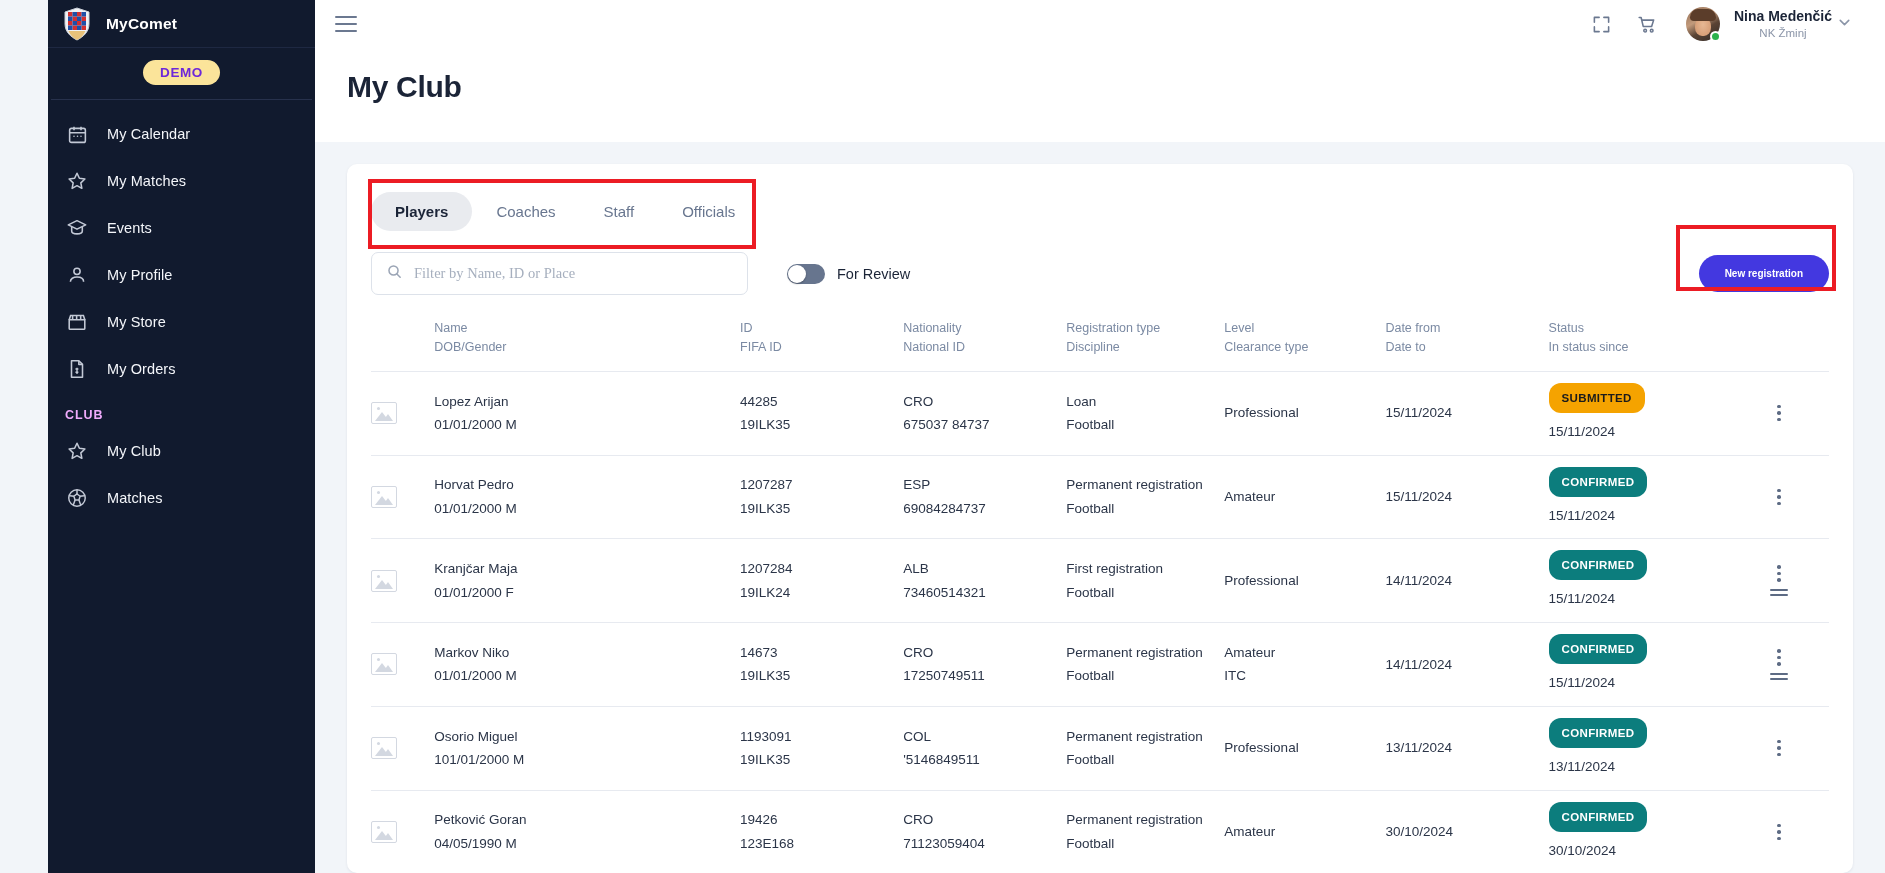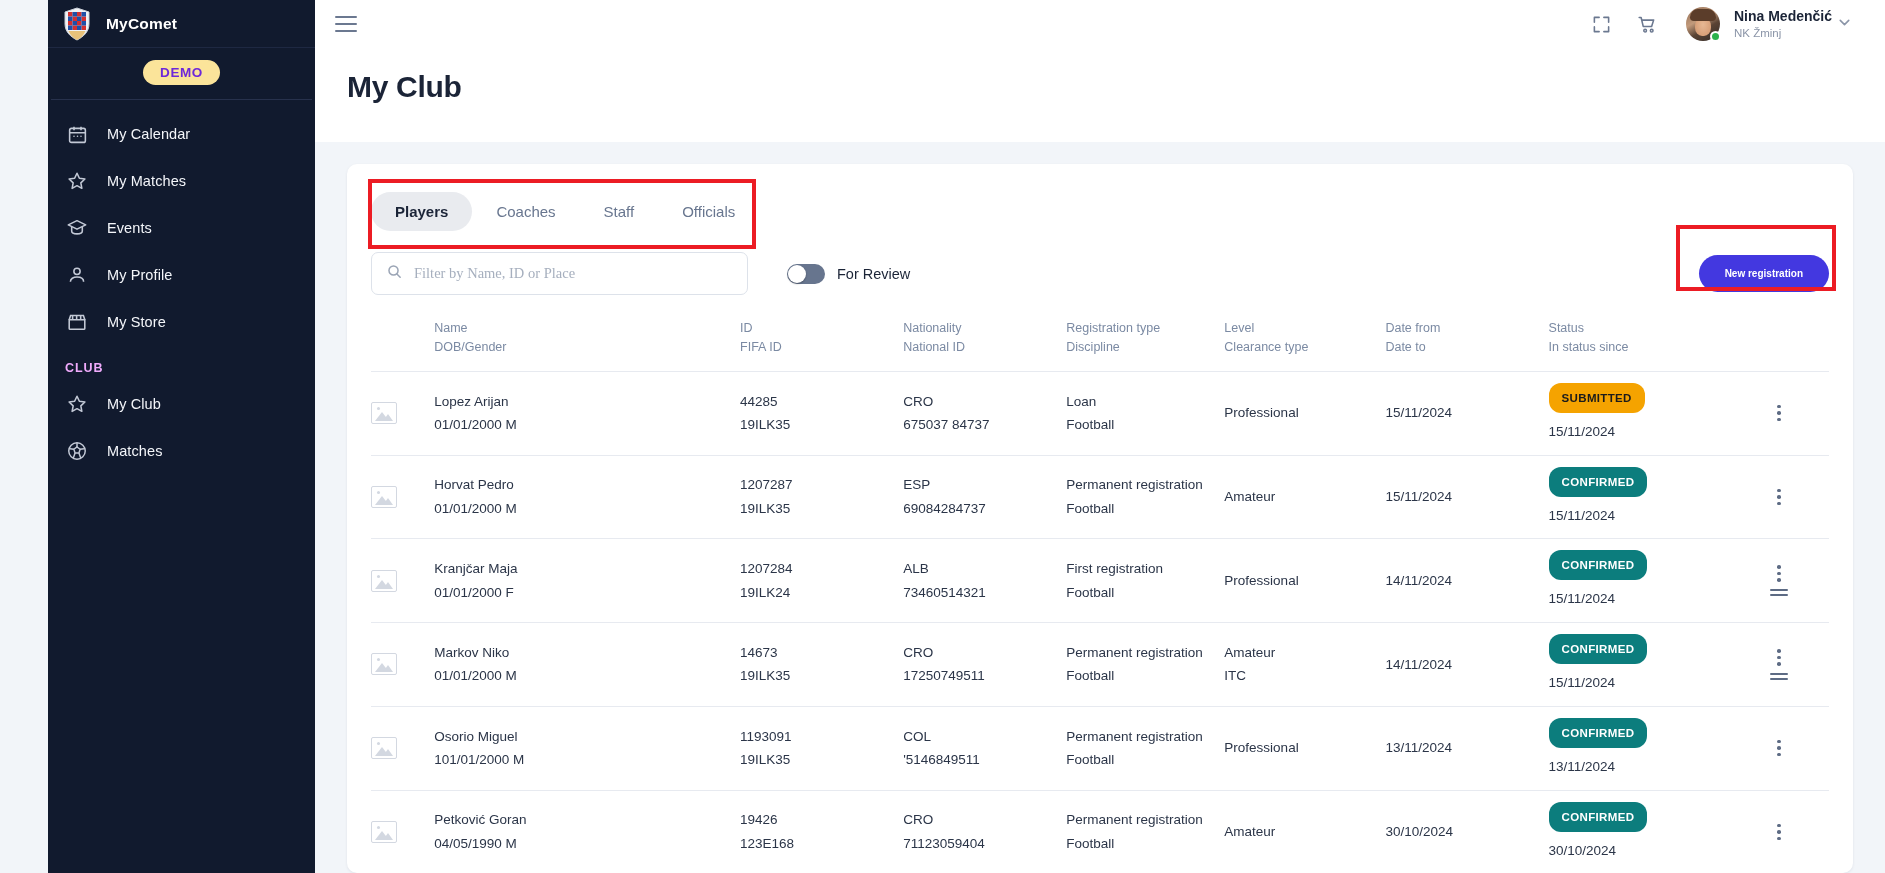--- a/index.html
+++ b/index.html
@@ -77,21 +77,21 @@
   .avatar::after {
     content:""; position:absolute; left:4px; top:2px; width:26px; height:12px;
     border-radius: 13px 13px 6px 6px; background:#5b3d2a;
   }
   .avatar-status {
     position: absolute; right: -1px; bottom: -1px; width: 11px; height: 11px;
     border-radius: 50%; background: #2bb24c; border: 2px solid #ffffff;
   }
   .user-block { line-height: 1.2; margin-right: 4px; text-align: left; }
   .user-name { font-size: 14px; color: #1b2437; font-weight: 600; }
-  .user-club { font-size: 11.5px; color: #8b95a8; margin-top: 2px; }
+  .user-club { font-size: 11.5px; color: #8b95a8; margin-top: 2px; text-align: center; }
   .chev { color: #8b95a8; cursor: pointer; }
 
   .page-head { background: #ffffff; padding: 22px 0 38px 32px; flex: 0 0 auto; }
   .page-title { font-size: 30px; font-weight: bold; color: #1b2437; letter-spacing: -.3px; }
 
   .content { flex: 1 1 auto; padding: 22px 32px 0 32px; overflow: hidden; }
   .card {
     background: #ffffff; border-radius: 10px;
     box-shadow: 0 1px 3px rgba(20,30,60,.08);
     height: 100%;
@@ -280,20 +280,30 @@
     <div class="nav-item">
       <span class="nav-ico">
         <svg width="22" height="22" viewBox="0 0 24 24" fill="none" stroke="currentColor" stroke-width="1.7">
           <path d="M3.5 9.5h17V19a1 1 0 0 1-1 1h-15a1 1 0 0 1-1-1z"></path>
           <path d="M3.5 9.5L5 5h14l1.5 4.5M7.2 9.5V5M11.6 9.5V5M16 9.5V5"></path>
         </svg>
       </span>
       <span class="nav-label">My Store</span>
     </div>
 
+    <div class="nav-item">
+      <span class="nav-ico">
+        <svg width="22" height="22" viewBox="0 0 24 24" fill="none" stroke="currentColor" stroke-width="1.7" stroke-linejoin="round">
+          <path d="M6 3h8l4 4v14H6z"></path>
+            <path d="M14 3v4h4"></path>
+          <path d="M12 10.5v7M10.3 12h3.2M10.3 15.6h3.2" stroke-width="1.5"></path>
+        </svg>
+      </span>
+      <span class="nav-label">My Orders</span>
+    </div>
 
     <div class="nav-section">CLUB</div>
 
     <div class="nav-item">
       <span class="nav-ico">
         <svg width="22" height="22" viewBox="0 0 24 24" fill="none" stroke="currentColor" stroke-width="1.7" stroke-linejoin="round">
           <path d="M12 3.5l2.6 5.5 6 .8-4.4 4.2 1.1 6-5.3-2.9-5.3 2.9 1.1-6L3.4 9.8l6-.8z"></path>
         </svg>
       </span>
       <span class="nav-label">My Club</span>

